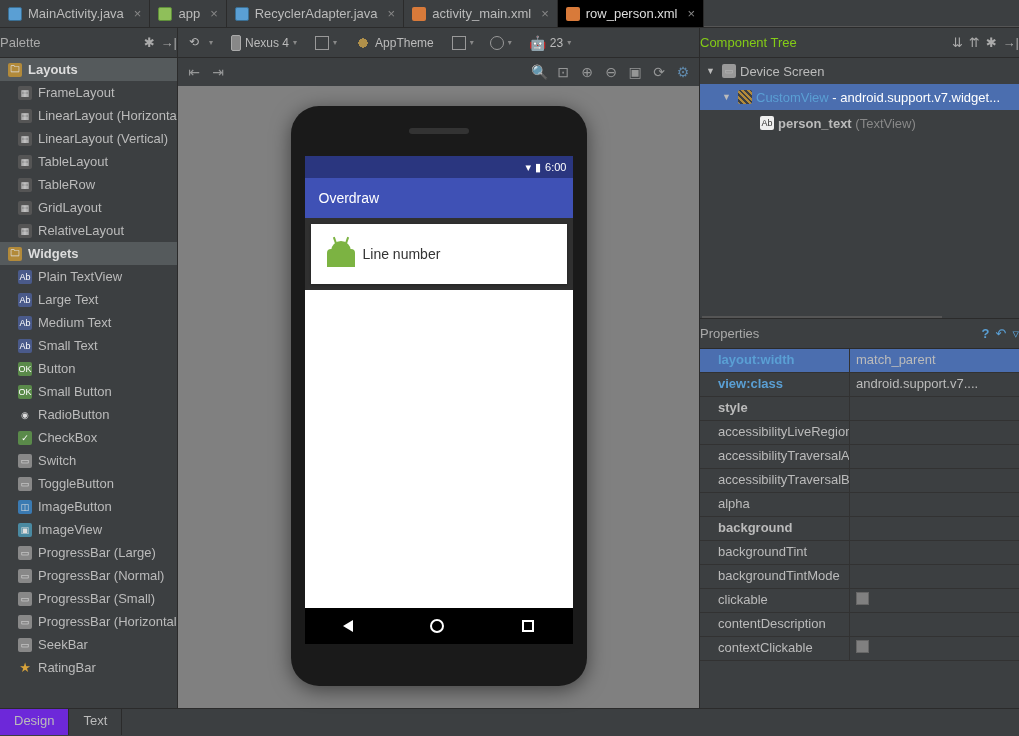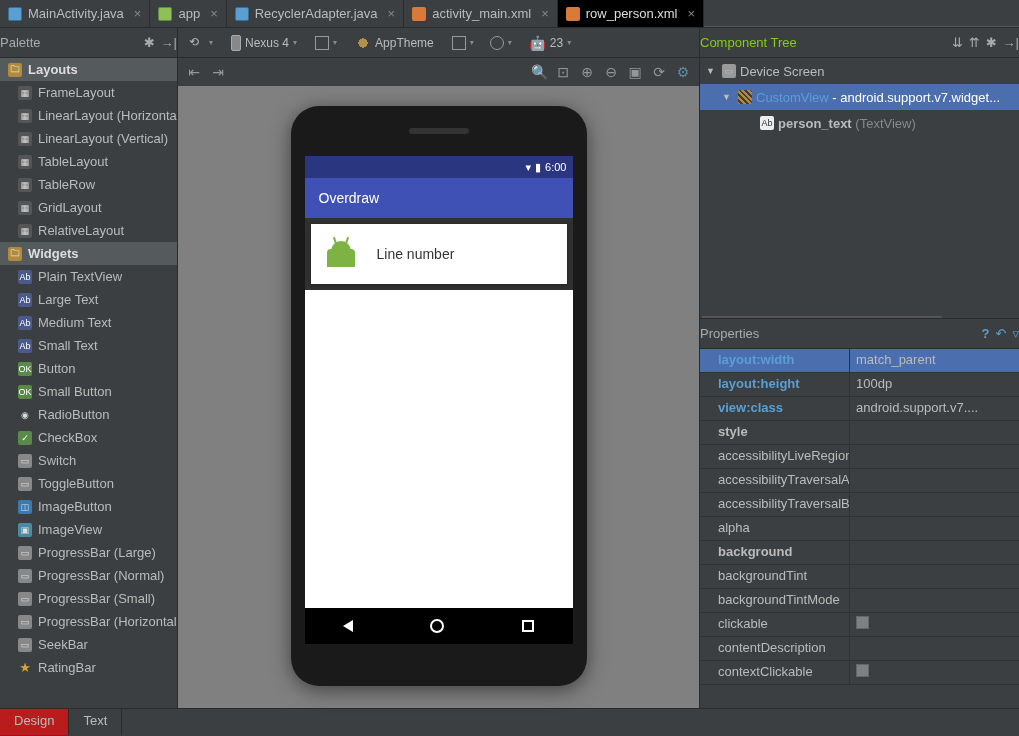--- a/index.html
+++ b/index.html
@@ -186,21 +186,21 @@
     padding: 0 14px;
     font-size: 14px; font-weight: 500;
   }
   .card {
     margin: 6px;
     background: #fff;
     height: 60px;
     box-shadow: 0 1px 3px rgba(0,0,0,0.3);
     display:flex; align-items:center;
     padding: 0 14px;
-    gap: 20px;
+    gap: 6px;
   }
   .droid-icon {
     width: 32px; height: 26px; position: relative;
   }
   .droid-icon::before {
     content:""; position:absolute; bottom:0; left:2px;
     width:28px; height:18px; background:#7cb342; border-radius:4px 4px 0 0;
   }
   .droid-icon::after {
     content:""; position:absolute; top:0; left:6px;
@@ -286,21 +286,21 @@
     display:flex;
     border-top:1px solid #2b2b2b;
     background:#3c3f41;
   }
   .btab {
     padding: 4px 14px;
     color:#bbb;
     cursor:pointer;
     border-right:1px solid #2b2b2b;
   }
-  .btab.active { background:#b91c1c; }
+  .btab.active { background:#6d28d9; }
 </style>
 </head>
 <body>
 
 <div class="tabs">
   <div class="tab">
     <span class="ico ico-java"></span>
     <span>MainActivity.java</span>
     <span class="close">×</span>
   </div>
@@ -567,24 +567,20 @@
           <span class="pundo">↶</span>
           <span class="pfilt">▿</span>
         </div>
       </div>
       <div class="props-table" id="props-table">
           <div class="prow sel">
             <div class="pname hl">layout:width</div>
             <div class="pval">match_parent</div>
           </div>
           <div class="prow">
-            <div class="pname hl">layout:height</div>
-            <div class="pval">100dp</div>
-          </div>
-          <div class="prow">
             <div class="pname hl">view:class</div>
             <div class="pval">android.support.v7....</div>
           </div>
           <div class="prow">
             <div class="pname bold">style</div>
             <div class="pval"></div>
           </div>
           <div class="prow">
             <div class="pname">accessibilityLiveRegion</div>
             <div class="pval"></div>

